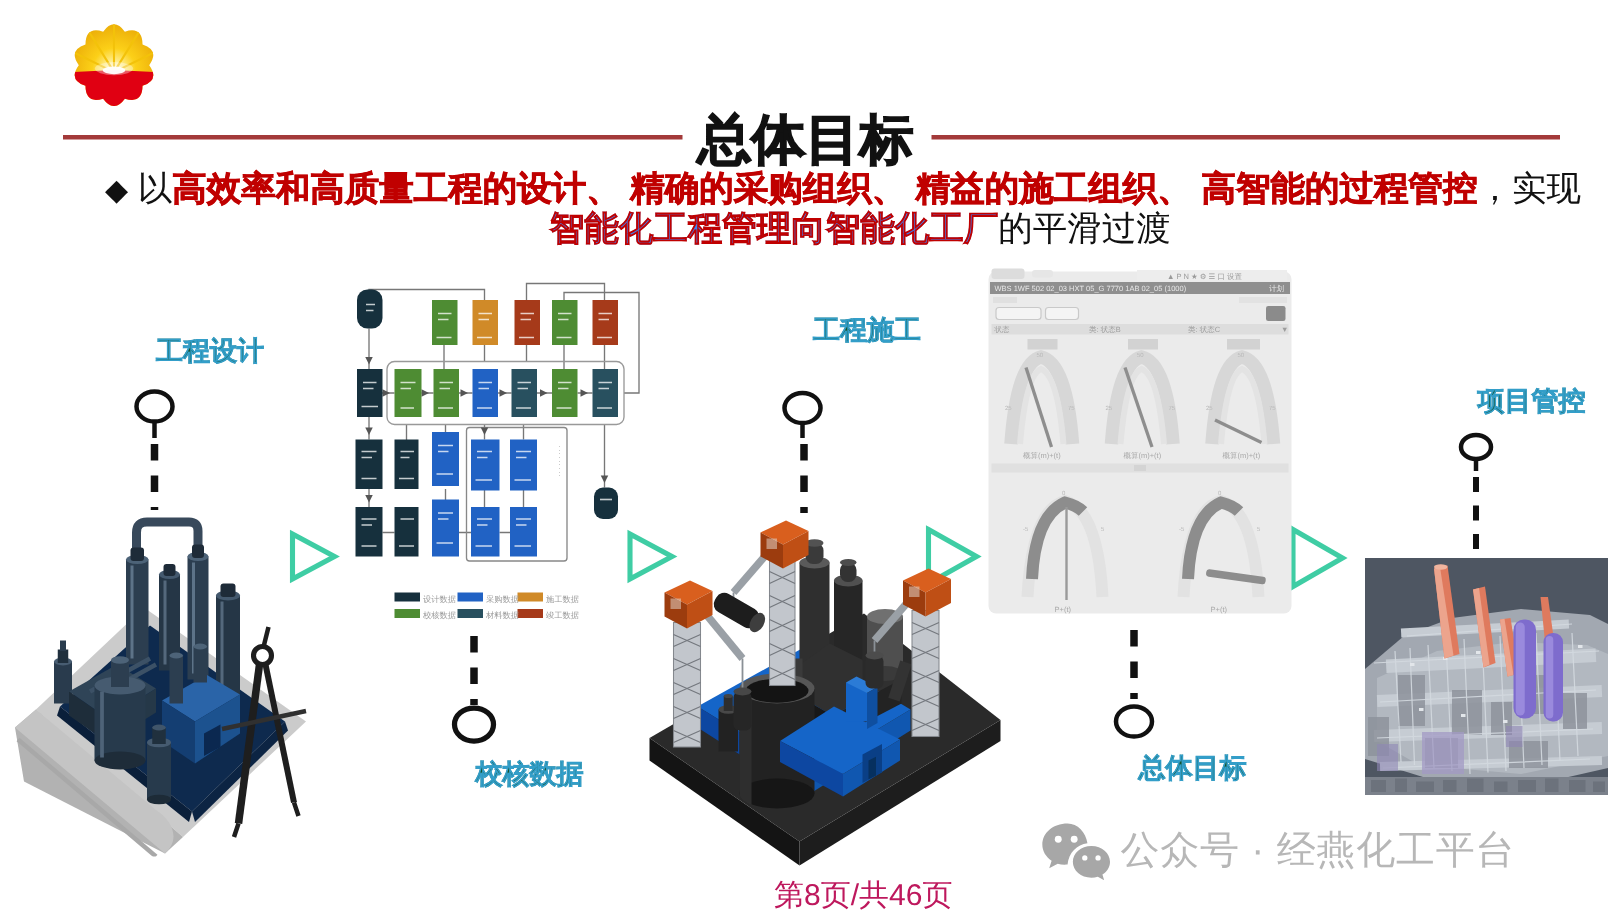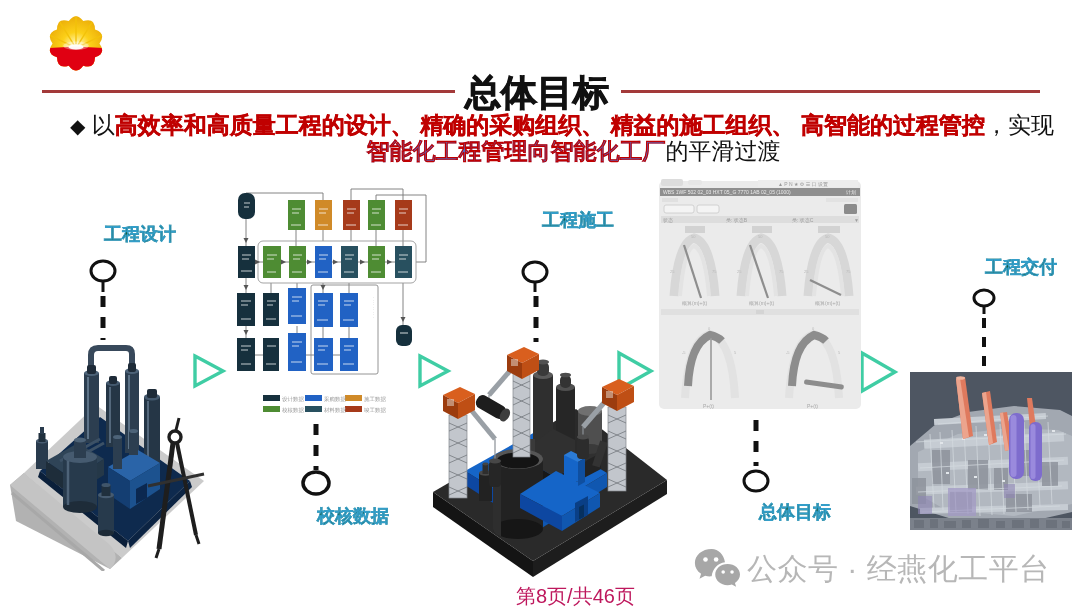--- a/index.html
+++ b/index.html
@@ -45,21 +45,21 @@
   <div class="abs" style="left:621px;top:90px;width:419px;height:3px;background:#a33a3a;"></div>
   <div class="abs" style="left:465px;top:69px;width:170px;font-size:36px;font-weight:bold;color:#111;-webkit-text-stroke:1px #111;">总体目标</div>
 
   <div class="abs" style="left:62px;top:113px;width:1000px;font-size:23px;line-height:25px;color:#111;text-align:center;">
     <span style="font-size:20px;">◆</span> 以<b style="color:#c00000;-webkit-text-stroke:0.4px #c00000;">高效率和高质量工程的设计、 精确的采购组织、 精益的施工组织、 高智能的过程管控</b>，实现<br>
     <span style="margin-left:23px;"></span><b style="color:#3b82f6;-webkit-text-stroke:0.4px #c00000;">智能化工程管理向智能化工厂</b>的平滑过渡
   </div>
 
   <div class="blab" style="left:64px;top:222px;">工程设计</div>
   <div class="blab" style="left:502px;top:208px;">工程施工</div>
-  <div class="blab" style="left:945px;top:255px;">工程交付</div>
+  <div class="blab" style="left:945px;top:255px;">项目管控</div>
   <div class="blab" style="left:277px;top:504px;">校核数据</div>
   <div class="blab" style="left:719px;top:500px;">总体目标</div>
 
   <svg class="abs" style="left:0;top:0;" width="1080" height="608">
     <g stroke="#111" fill="none">
 
       <ellipse cx="103" cy="271" rx="12" ry="10" stroke-width="3"></ellipse>
       <line x1="103" y1="281" x2="103" y2="292" stroke-width="3"></line>
       <line x1="103" y1="296" x2="103" y2="340" stroke-width="5" stroke-dasharray="11,10"></line>
 
@@ -596,17 +596,17 @@
       <g fill="#a7a7a7">
         <path d="M20,2 C9,2 1,9 1,18 c0,5 2.6,9.3 7,12.2 l-1.8,5.6 6.4-3.4 c2.2,0.6 4.6,0.9 7.4,0.6 C21,24 27,18 35,17 33.8,8.5 27.6,2 20,2 Z"></path>
         <circle cx="13" cy="14" r="2.6" fill="#fff"></circle>
         <circle cx="25" cy="14" r="2.6" fill="#fff"></circle>
         <path d="M38,19 c-8,0 -14,5.4 -14,12 0,6.6 6,12 14,12 1.7,0 3.3,-0.2 4.8,-0.7 l4.8,2.6 -1.3,-4.3 c3.4,-2.2 5.7,-5.7 5.7,-9.6 0,-6.6 -6,-12 -14,-12 Z"></path>
         <circle cx="33" cy="28" r="2" fill="#fff"></circle>
         <circle cx="43" cy="28" r="2" fill="#fff"></circle>
       </g>
     </svg>
   </div>
-  <div class="abs" style="left:747px;top:549px;font-size:30px;color:#b7b7b7;letter-spacing:0.5px;">公众号 · 经燕化工平台</div>
+  <div class="abs" style="left:747px;top:549px;font-size:26px;color:#b7b7b7;letter-spacing:0.5px;">公众号 · 经燕化工平台</div>
 
   <div class="abs" style="left:516px;top:583px;font-size:20px;color:#be185d;">第8页/共46页</div>
 
 </div>
 
 </body></html>

